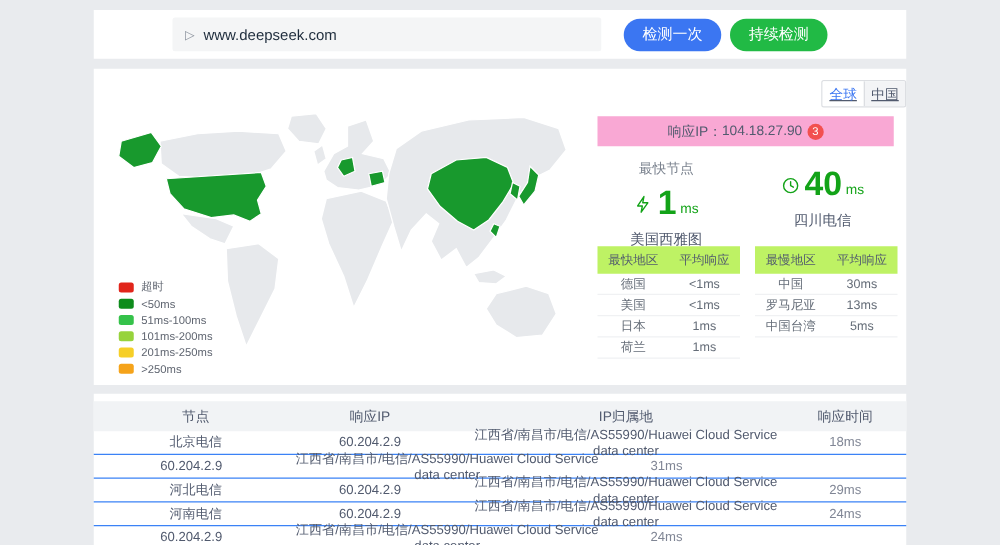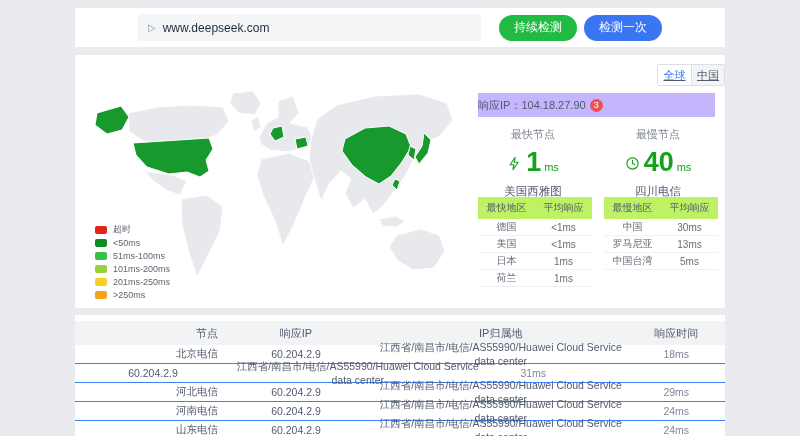--- a/index.html
+++ b/index.html
@@ -45,21 +45,21 @@
     position:absolute; left:582px; top:9px; height:22px; display:flex;
     border:1px solid #dcdee2; border-radius:2px; overflow:hidden; font-size:11px;text-decoration:underline;
   }
   .scope-tab { width:33px; display:flex; align-items:center; justify-content:center; cursor:pointer; }
   .scope-tab.active { background:#fff; color:var(--accent-blue); }
   .scope-tab.inactive { background:#f3f4f6; color:#515a6e; border-left:1px solid #dcdee2; }
 
   
   .ip-bar {
     position:absolute; left:403px; top:38px; width:237px; height:24px;
-    background:#c4b5fd; display:flex; align-items:center; justify-content:flex-start;
+    background:#f9a8d4; display:flex; align-items:center; justify-content:center;
     font-size:11px; color:#515a6e;
   }
   .ip-badge {
     display:inline-flex; align-items:center; justify-content:center;
     width:13px; height:13px; border-radius:50%; background:var(--badge-red);
     color:#fff; font-size:9px; margin-left:4px;
   }
 
   
   .stat { position:absolute; top:72px; width:120px; text-align:center; }
@@ -86,36 +86,36 @@
   
   #bottom { top:315px; height:121px; }
   .tbl-head {
     display:flex; align-items:center; height:24px; margin-top:6px;
     background:#f1f3f5; font-size:11px; color:#515a6e;
   }
   .tbl-row {
     display:flex; align-items:center; height:19px;
     border-bottom:1px solid #3b82f6; font-size:10.5px; color:#515a6e;
   }
-  .c-node { width:22%; padding-left:20px; text-align:right; }
+  .c-node { width:22%; padding-left:20px; text-align:center; }
   .c-ip   { width:24%; text-align:center; }
   .c-loc  { width:39%; text-align:center; }
   .c-time { width:15%; text-align:center; }
   .tbl-row .c-time { color:#808695; }
 </style>
 </head>
 <body>
 
 <div class="card" id="topbar">
   <div class="search-box">
     <span class="play">▷</span>
     <span class="val">www.deepseek.com</span>
   </div>
+  <button class="btn btn-blue">检测一次</button>
   <button class="btn btn-green">持续检测</button>
-  <button class="btn btn-blue">检测一次</button>
 </div>
 
 <div class="card" id="main">
 
   <div class="map-wrap">
     <svg viewBox="0 0 384 214">
       <path class="land" d="M45,30 L75,24 L108,22 L140,24 L146,38 L134,52 L116,58 L92,60 L60,58 L46,48 Z"></path>
       <path class="land" d="M150,10 L170,8 L178,20 L172,32 L156,30 L147,20 Z"></path>
       <path class="land" d="M62,88 L90,92 L104,98 L97,112 L85,108 L70,98 Z"></path>
       <path class="land" d="M98,116 L124,112 L140,124 L137,148 L124,174 L114,194 L106,170 L99,142 Z"></path>
@@ -186,21 +186,20 @@
       <svg class="stat-icon" viewBox="0 0 24 24">
         <path d="M13 2 L5 14 h6 l-1.5 8 L18 10 h-6.5 Z" fill="none" stroke="#13a318" stroke-width="1.8" stroke-linejoin="round"></path>
       </svg>
       <span class="stat-num">1</span>
       <span class="stat-unit">ms</span>
     </div>
     <div class="stat-loc">美国西雅图</div>
   </div>
 
   <div class="stat" id="stat-slowest">
-    <div class="stat-title">最慢节点</div>
     <div class="stat-value-row">
       <svg class="stat-icon" viewBox="0 0 24 24">
         <circle cx="12" cy="12" r="9" fill="none" stroke="#13a318" stroke-width="1.8"></circle>
         <path d="M12 7 V12 L15.5 14" fill="none" stroke="#13a318" stroke-width="1.8" stroke-linecap="round"></path>
       </svg>
       <span class="stat-num">40</span>
       <span class="stat-unit">ms</span>
     </div>
     <div class="stat-loc">四川电信</div>
   </div>
@@ -290,19 +289,18 @@
       </div>
 
       <div class="tbl-row">
         <span class="c-node">河南电信</span>
         <span class="c-ip">60.204.2.9</span>
         <span class="c-loc">江西省/南昌市/电信/AS55990/Huawei Cloud Service data center</span>
         <span class="c-time">24ms</span>
       </div>
 
       <div class="tbl-row">
-        <span class="c-node">山东电信</span>
         <span class="c-ip">60.204.2.9</span>
         <span class="c-loc">江西省/南昌市/电信/AS55990/Huawei Cloud Service data center</span>
         <span class="c-time">24ms</span>
       </div>
     </div>
 </div>
 
 </body></html>

